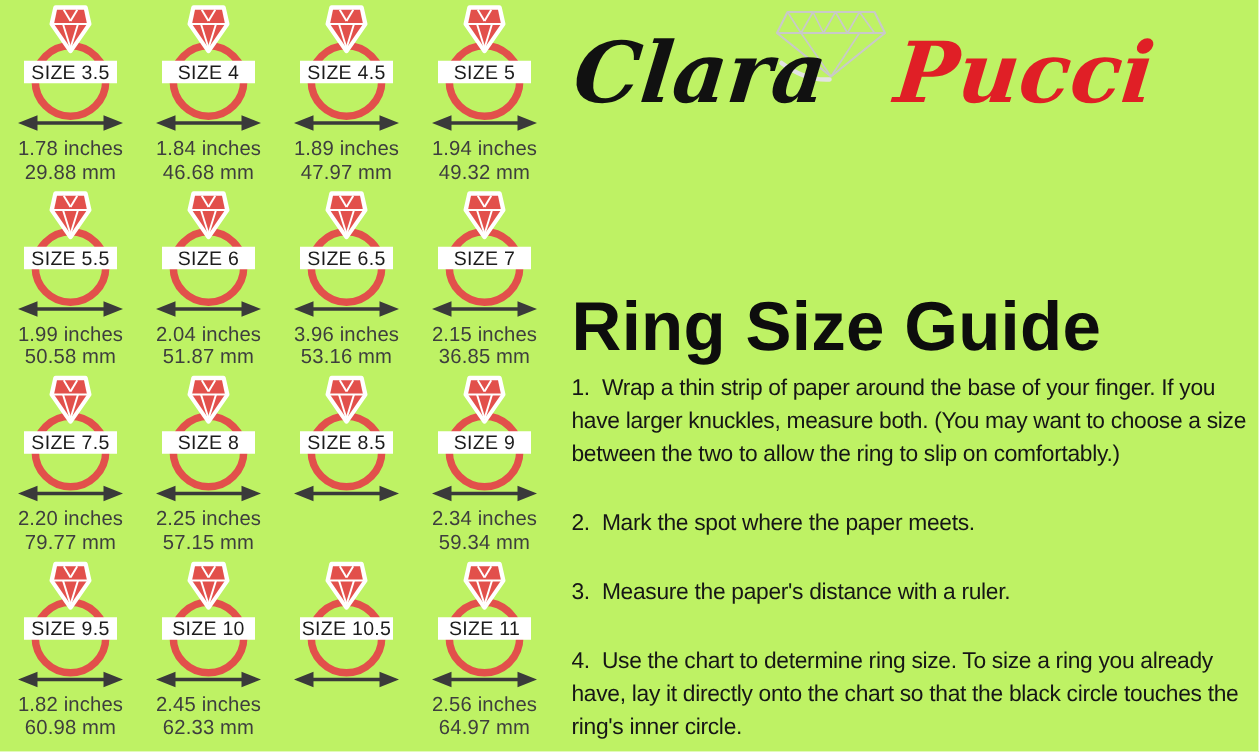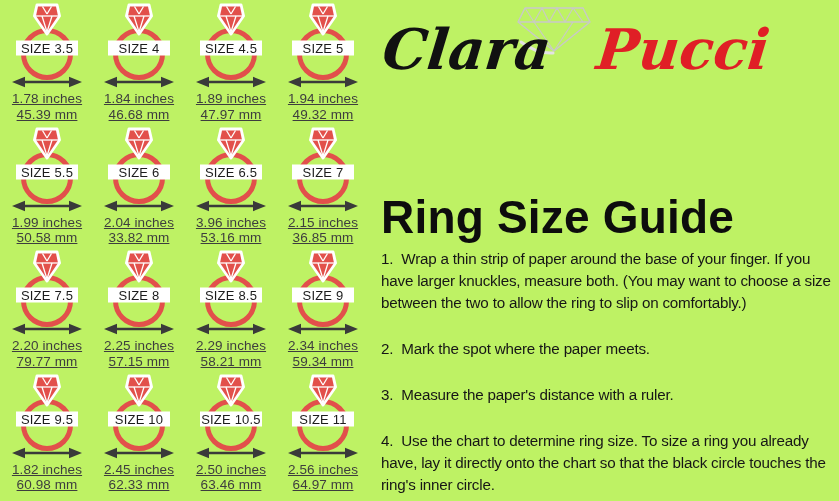--- a/index.html
+++ b/index.html
@@ -18,21 +18,20 @@
   
   .ring-grid{
     position:absolute;left:1px;top:3px;
     display:grid;grid-template-columns:repeat(4,92px);grid-auto-rows:123.5px;
   }
   .ring-cell{width:92px;text-align:center;}
   .ring-cell svg{display:block;}
   .measure{
     margin-top:2px;font-size:13.5px;line-height:15.5px;color:var(--measure);
     letter-spacing:0.1px;
-    text-decoration:underline;
   }
   .svg-label{font-family:"Liberation Sans",sans-serif;font-size:13px;fill:#1c1c1c;letter-spacing:.2px;}
   
   .info-panel{position:absolute;left:379px;top:0;width:460px;height:501px;}
   .logo{position:absolute;left:0;top:0;width:460px;height:110px;}
   .logo-diamond{position:absolute;left:136px;top:2px;}
   .brand-word{
     position:absolute;font-family:"DejaVu Serif","Liberation Serif",serif;
     font-style:italic;font-weight:700;font-size:56px;transform:skewX(-6deg);
     white-space:nowrap;
@@ -77,21 +76,21 @@
       <text class="svg-label" x="46" y="49.5" text-anchor="middle">SIZE 3.5</text>
 
       <g fill="var(--arrow)" stroke="var(--arrow)">
         <line x1="20" y1="79" x2="72" y2="79" stroke-width="2.4"></line>
         <polygon points="11,79 24,73.8 24,84.2" stroke="none"></polygon>
         <polygon points="81,79 68,73.8 68,84.2" stroke="none"></polygon>
       </g>
     </svg>
     <div class="measure">
       <div>1.78 inches</div>
-      <div>45.39 mm</div>
+      <div>29.88 mm</div>
     </div>
   </div>
 
   <div class="ring-cell">
     <svg width="92" height="86" viewBox="0 0 92 86">
 
       <circle cx="46" cy="51" r="23.5" fill="none" stroke="var(--ring)" stroke-width="5"></circle>
 
       <g>
         <polygon points="36,2 56,2 58.5,13 46,31 33.5,13" fill="#fff" stroke="#fff" stroke-width="3" stroke-linejoin="round"></polygon>
@@ -237,21 +236,21 @@
       <text class="svg-label" x="46" y="49.5" text-anchor="middle">SIZE 6</text>
 
       <g fill="var(--arrow)" stroke="var(--arrow)">
         <line x1="20" y1="79" x2="72" y2="79" stroke-width="2.4"></line>
         <polygon points="11,79 24,73.8 24,84.2" stroke="none"></polygon>
         <polygon points="81,79 68,73.8 68,84.2" stroke="none"></polygon>
       </g>
     </svg>
     <div class="measure">
       <div>2.04 inches</div>
-      <div>33.82 mm</div>
+      <div>51.87 mm</div>
     </div>
   </div>
 
   <div class="ring-cell">
     <svg width="92" height="86" viewBox="0 0 92 86">
 
       <circle cx="46" cy="51" r="23.5" fill="none" stroke="var(--ring)" stroke-width="5"></circle>
 
       <g>
         <polygon points="36,2 56,2 58.5,13 46,31 33.5,13" fill="#fff" stroke="#fff" stroke-width="3" stroke-linejoin="round"></polygon>
@@ -395,24 +394,20 @@
 
       <rect x="15" y="37.5" width="62" height="15" fill="#fff"></rect>
       <text class="svg-label" x="46" y="49.5" text-anchor="middle">SIZE 8.5</text>
 
       <g fill="var(--arrow)" stroke="var(--arrow)">
         <line x1="20" y1="79" x2="72" y2="79" stroke-width="2.4"></line>
         <polygon points="11,79 24,73.8 24,84.2" stroke="none"></polygon>
         <polygon points="81,79 68,73.8 68,84.2" stroke="none"></polygon>
       </g>
     </svg>
-    <div class="measure">
-      <div>2.29 inches</div>
-      <div>58.21 mm</div>
-    </div>
   </div>
 
   <div class="ring-cell">
     <svg width="92" height="86" viewBox="0 0 92 86">
 
       <circle cx="46" cy="51" r="23.5" fill="none" stroke="var(--ring)" stroke-width="5"></circle>
 
       <g>
         <polygon points="36,2 56,2 58.5,13 46,31 33.5,13" fill="#fff" stroke="#fff" stroke-width="3" stroke-linejoin="round"></polygon>
         <polygon points="37,3.5 55,3.5 57,13 46,29 35,13" fill="var(--ring)"></polygon>
@@ -523,24 +518,20 @@
 
       <rect x="15" y="37.5" width="62" height="15" fill="#fff"></rect>
       <text class="svg-label" x="46" y="49.5" text-anchor="middle">SIZE 10.5</text>
 
       <g fill="var(--arrow)" stroke="var(--arrow)">
         <line x1="20" y1="79" x2="72" y2="79" stroke-width="2.4"></line>
         <polygon points="11,79 24,73.8 24,84.2" stroke="none"></polygon>
         <polygon points="81,79 68,73.8 68,84.2" stroke="none"></polygon>
       </g>
     </svg>
-    <div class="measure">
-      <div>2.50 inches</div>
-      <div>63.46 mm</div>
-    </div>
   </div>
 
   <div class="ring-cell">
     <svg width="92" height="86" viewBox="0 0 92 86">
 
       <circle cx="46" cy="51" r="23.5" fill="none" stroke="var(--ring)" stroke-width="5"></circle>
 
       <g>
         <polygon points="36,2 56,2 58.5,13 46,31 33.5,13" fill="#fff" stroke="#fff" stroke-width="3" stroke-linejoin="round"></polygon>
         <polygon points="37,3.5 55,3.5 57,13 46,29 35,13" fill="var(--ring)"></polygon>

